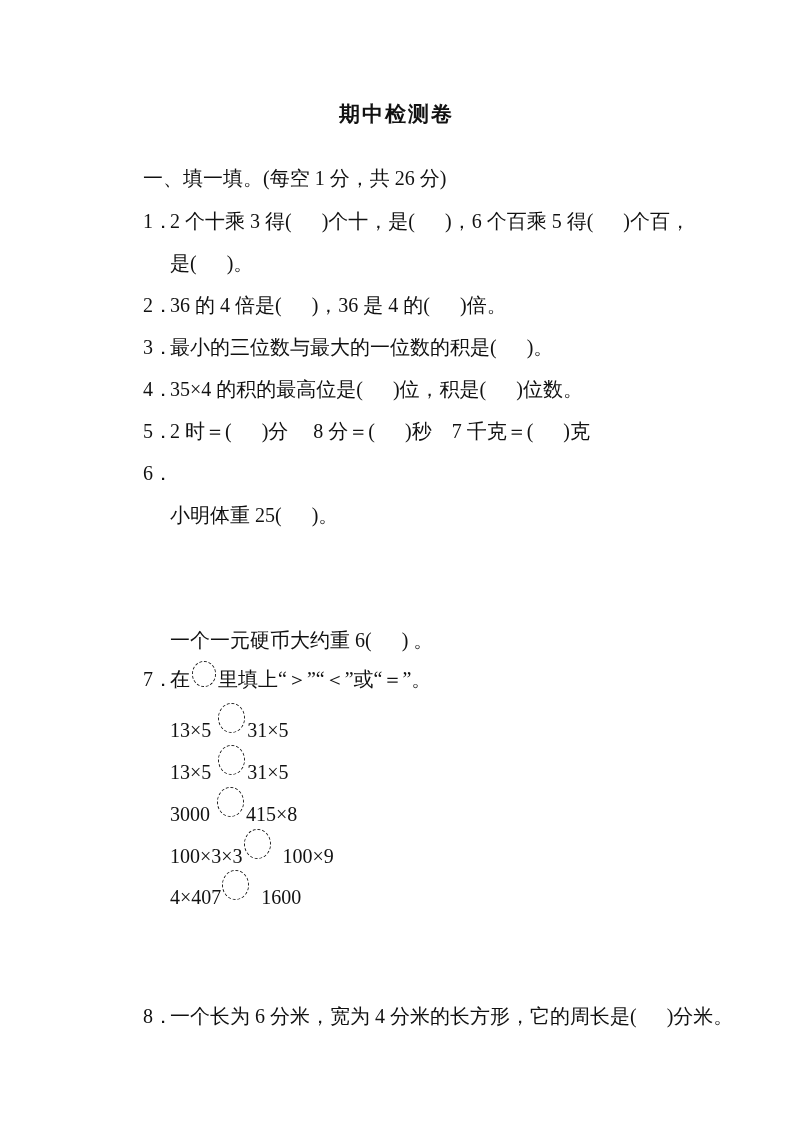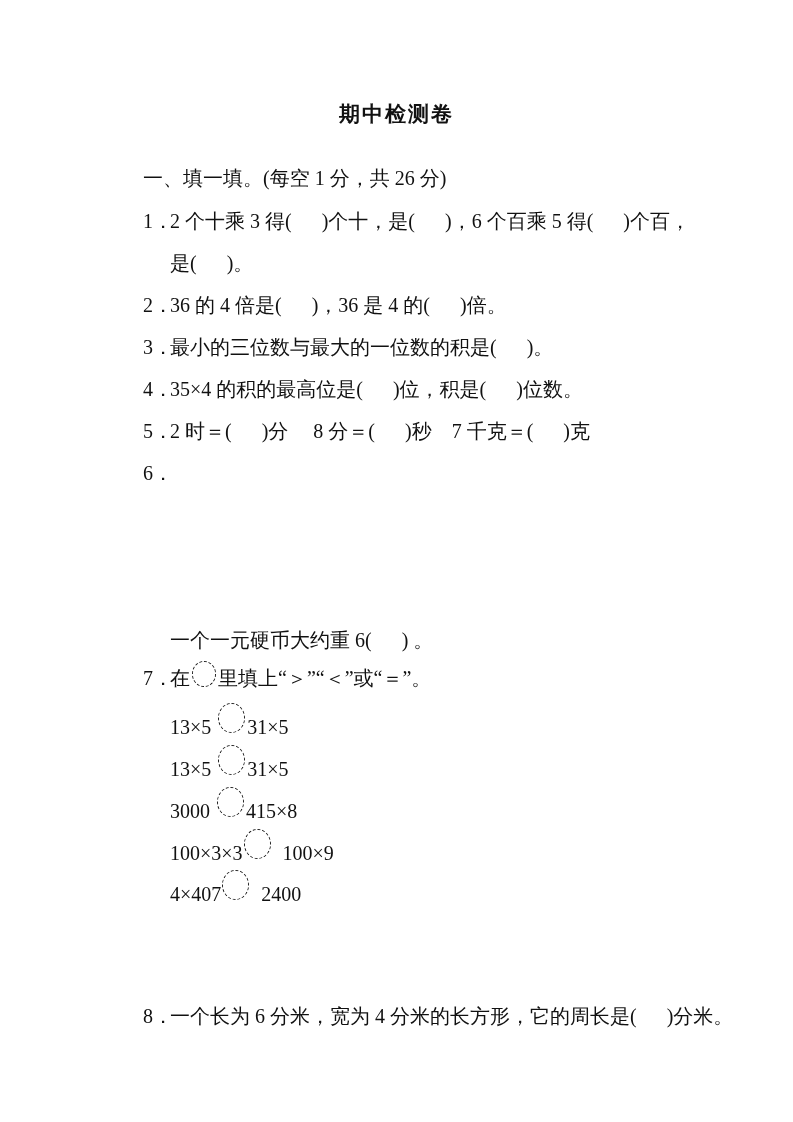--- a/index.html
+++ b/index.html
@@ -22,21 +22,21 @@
     font-family: "Liberation Sans", "DejaVu Sans", sans-serif;
     font-weight: 700;
     font-size: 21px;
     line-height: 24px;
     letter-spacing: 2px;
   }
   .row {
     position: absolute;
     left: 143px;
     display: flex;
-    align-items: center;
+    align-items: flex-end;
     font-size: 20px;
     line-height: 23px;
     white-space: pre;
   }
   .row.indent { left: 170px; }
   .qnum {
     display: inline-block;
     width: 27px;
     flex: 0 0 27px;
     white-space: pre;
@@ -95,20 +95,23 @@
   </div>
 
   <div class="row" style="top:420px">
     <span class="qnum">5．</span>
     <span class="txt">2 时＝(      )分     8 分＝(      )秒    7 千克＝(      )克</span>
   </div>
 
   <div class="row" style="top:462px">
     <span class="qnum">6．</span>
   </div>
+  <div class="row indent" style="top:504px">
+    <span class="txt">小明体重 25(      )。</span>
+  </div>
   <div class="row indent" style="top:629px">
     <span class="txt">一个一元硬币大约重 6(      ) 。</span>
   </div>
 
   <div class="row q7hdr" style="top:665px">
     <span class="qnum">7．</span>
     <span class="txt">在</span>
     <span class="circle small"></span>
     <span class="txt">里填上“＞”“＜”或“＝”。</span>
   </div>
@@ -129,21 +132,21 @@
     <span class="txt">415×8</span>
   </div>
   <div class="row indent gap-r" style="top:838px">
     <span class="txt">100×3×3</span>
     <span class="circle"></span>
     <span class="txt">100×9</span>
   </div>
   <div class="row indent gap-r" style="top:879px">
     <span class="txt">4×407</span>
     <span class="circle"></span>
-    <span class="txt">2400</span>
+    <span class="txt">1600</span>
   </div>
 
   <div class="row" style="top:1005px">
     <span class="qnum">8．</span>
     <span class="txt">一个长为 6 分米，宽为 4 分米的长方形，它的周长是(      )分米。</span>
   </div>
 
 </div>
 
 </body></html>

